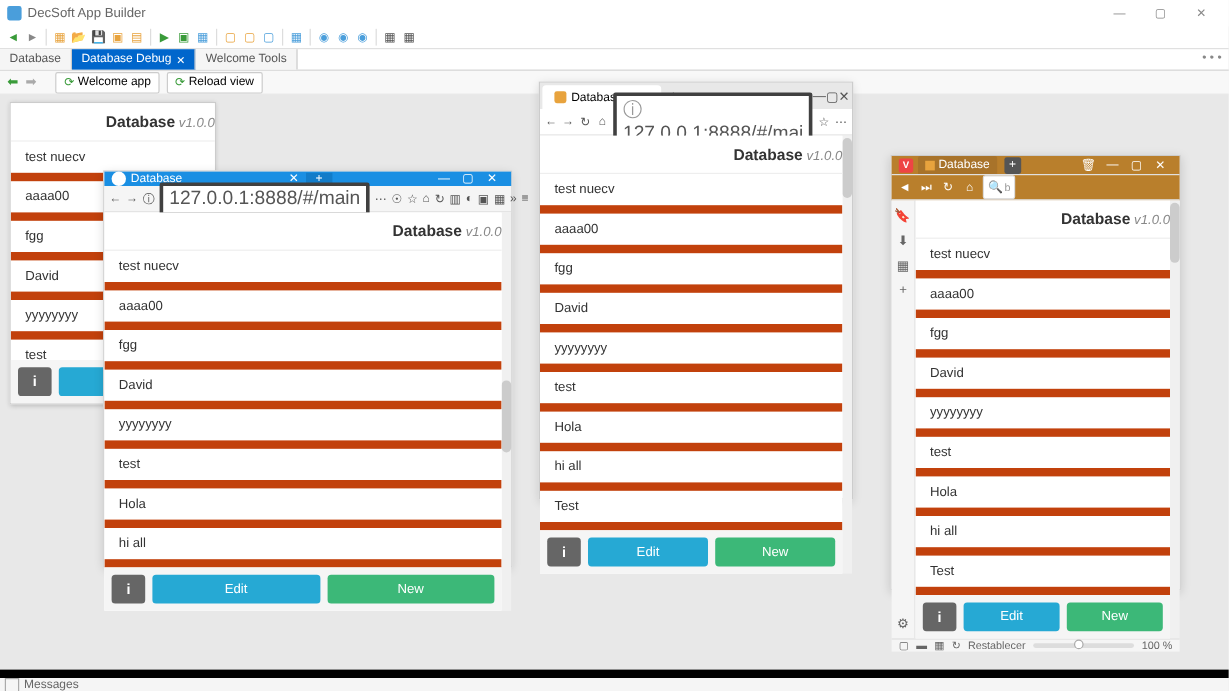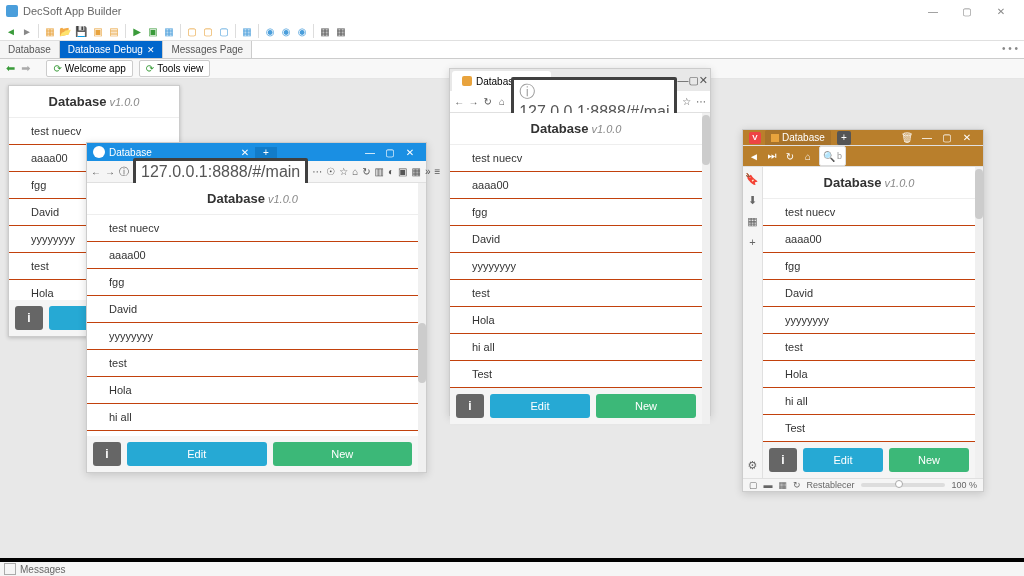--- a/index.html
+++ b/index.html
@@ -42,36 +42,36 @@
 .addr-icon { width: 14px; height: 14px; display: flex; align-items: center; justify-content: center; color: #555; }
 .urlbox { flex: 1; background: #fff; border: 3px solid #404040; border-radius: 2px; padding: 2px 5px; color: #555; font-size: 16px; }
 .edge-tabbar { height: 22px; display: flex; align-items: center; background: #e8e8e8; padding: 0 2px; }
 .edge-tab { background: #fff; height: 20px; padding: 2px 10px; display: flex; align-items: center; gap: 4px; font-size: 10px; border-radius: 3px 3px 0 0; margin-top: 2px; }
 .edge-newtab { width: 20px; text-align: center; color: #666; }
 .edge-tabbar .grow { flex: 1; }
 .vivaldi-side { width: 20px; background: #f5f5f5; border-right: 1px solid #e0e0e0; display: flex; flex-direction: column; align-items: center; gap: 8px; padding: 6px 0; font-size: 11px; color: #666; }
 .vivaldi-status { height: 16px; background: #f5f5f5; border-top: 1px solid #e0e0e0; display: flex; align-items: center; padding: 0 6px; gap: 6px; font-size: 9px; color: #666; }
 .vivaldi-body { flex: 1; display: flex; }
 .app-content { flex: 1; background: #fff; display: flex; flex-direction: column; padding: 0; position: relative; }
-.app-header { padding: 8px 0; text-align: center; border-bottom: 1px solid #eee; }
+.app-header { padding: 8px 0; text-align: right; border-bottom: 1px solid #eee; }
 .app-header .title { font-weight: 700; font-size: 13px; color: #333; display: inline; }
 .app-header .ver { font-size: 11px; color: #888; font-style: italic; display: inline; }
 .list { flex: 1; overflow: hidden; }
-.list-item { padding: 7px 22px; border-bottom: 1px solid #c2410c; font-size: 11px; color: #333; }
+.list-item { padding: 7px 12px; border-bottom: 7px solid #c2410c; font-size: 11px; color: #333; }
 .btn-row { display: flex; gap: 6px; padding: 6px; background: #f5f5f5; }
 .info-btn { width: 28px; height: 24px; background: #666; color: #fff; border-radius: 3px; display: flex; align-items: center; justify-content: center; font-size: 12px; font-weight: bold; }
 .edit-btn { flex: 1; height: 24px; background: #26a9d4; color: #fff; border-radius: 3px; display: flex; align-items: center; justify-content: center; font-size: 11px; }
 .new-btn { flex: 1; height: 24px; background: #3cb878; color: #fff; border-radius: 3px; display: flex; align-items: center; justify-content: center; font-size: 11px; }
 .scrollbar { width: 8px; background: #f0f0f0; }
 .scrollbar-thumb { width: 8px; background: #ccc; border-radius: 4px; }
 
 
 .embedded { position: absolute; background: #fff; box-shadow: 0 1px 4px rgba(0,0,0,0.2); border: 1px solid #ccc; display: flex; }
 
-.statusbar { position: absolute; bottom: 0; left: 0; right: 0; height: 18px; background: #f5f5f5; border-top: 4px solid #000000; display: flex; align-items: center; padding: 0 4px; font-size: 10px; color: #666; }
+.statusbar { position: absolute; bottom: 0; left: 0; right: 0; height: 18px; background: #f5f5f5; border-top: 7px solid #000000; display: flex; align-items: center; padding: 0 4px; font-size: 10px; color: #666; }
 .statusbar .sb-icon { width: 12px; height: 12px; border: 1px solid #aaa; margin-right: 4px; }
 </style>
 </head>
 <body>
 
 <div class="ide">
   <div class="titlebar">
     <span class="app-icon"></span>
     <span>DecSoft App Builder</span>
     <span class="spacer"></span>
@@ -110,36 +110,36 @@
   </div>
   <div class="tabs">
     <span class="tab">
         <span>Database</span>
       </span>
     <span class="tab active">
         <span>Database Debug</span>
         <span class="close">✕</span>
       </span>
     <span class="tab">
-        <span>Messages Page</span>
+        <span>Welcome Tools</span>
       </span>
     <span class="grow"></span>
     <span class="tab-dots">• • •</span>
   </div>
   <div class="subbar">
     <span class="nav-arrow">⬅</span>
     <span class="nav-arrow" style="color:#aaa">➡</span>
     <span style="width:4px"></span>
     <span class="btn">
         <span style="color:#3a9b3a">⟳</span>
         <span>Welcome app</span>
       </span>
     <span class="btn">
         <span style="color:#3a9b3a">⟳</span>
-        <span>Tools view</span>
+        <span>Reload view</span>
       </span>
   </div>
 
   <div class="canvas">
 
     <div class="embedded" style="left:8px; top:6px; width:172px; height:252px;">
       <div class="app-content">
         <div class="app-header">
           <span class="title">Database</span>
           <span class="ver">v1.0.0</span>

